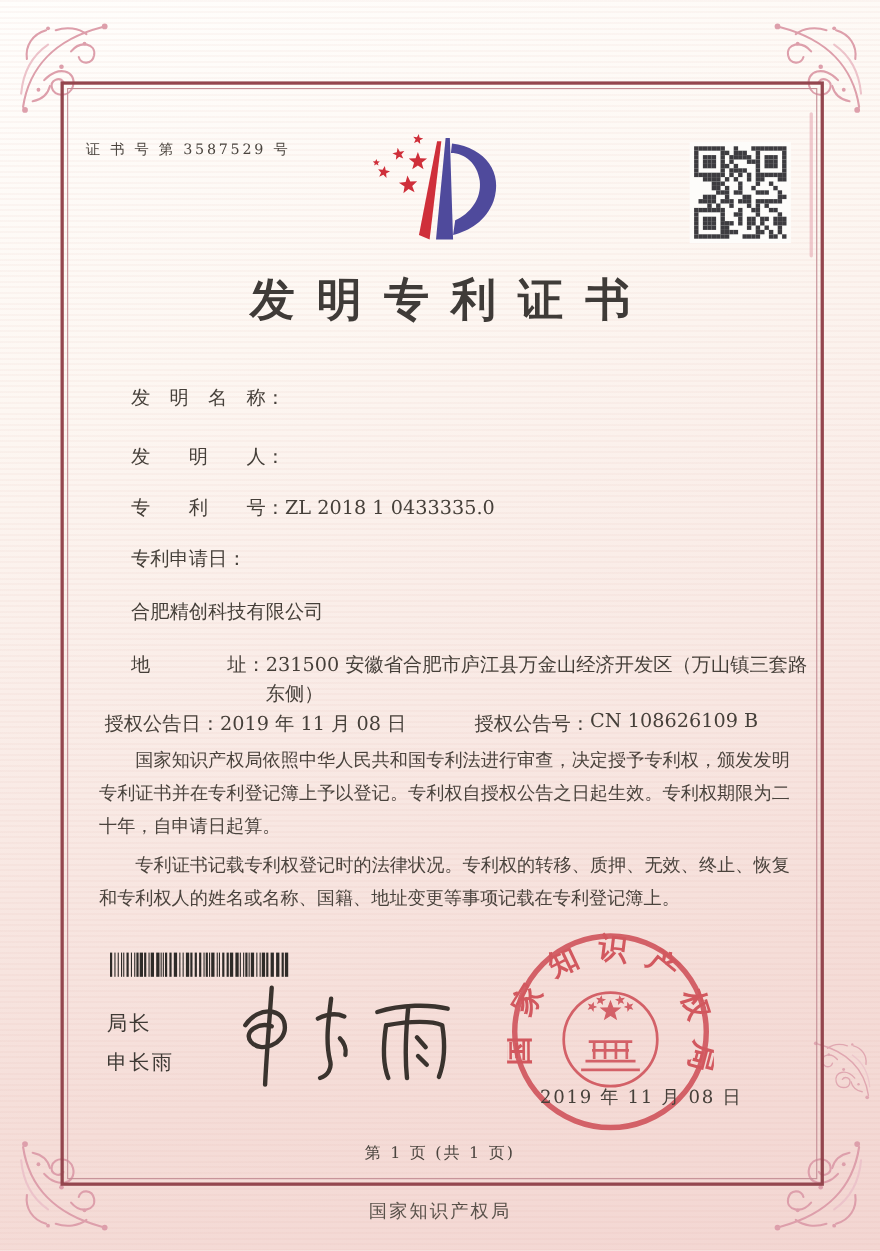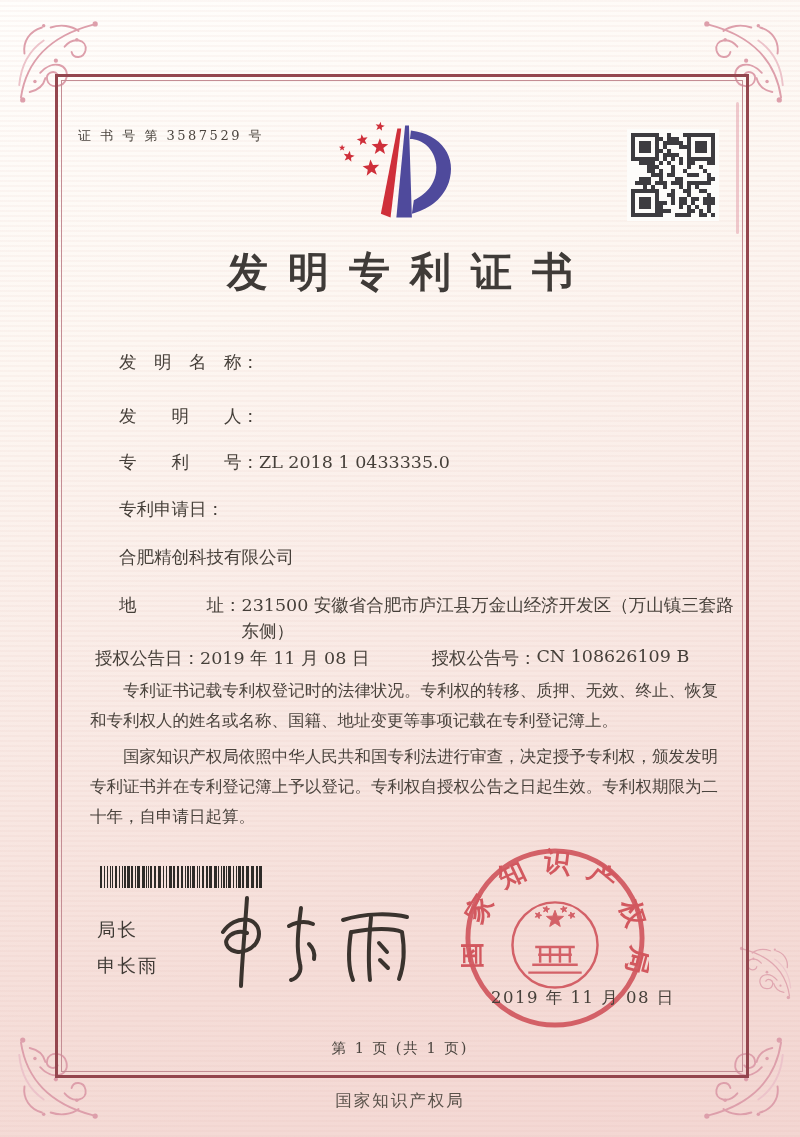--- a/index.html
+++ b/index.html
@@ -371,22 +371,22 @@
 </div>
 
 <div class="grant">
   <span>授权公告日：</span>
   <span>2019 年 11 月 08 日</span>
   <span class="right">授权公告号：</span>
   <span>CN 108626109 B</span>
 </div>
 
 <div class="body-text">
+  <p>国家知识产权局依照中华人民共和国专利法进行审查，决定授予专利权，颁发发明专利证书并在专利登记簿上予以登记。专利权自授权公告之日起生效。专利权期限为二十年，自申请日起算。</p>
   <p>专利证书记载专利权登记时的法律状况。专利权的转移、质押、无效、终止、恢复和专利权人的姓名或名称、国籍、地址变更等事项记载在专利登记簿上。</p>
-  <p>国家知识产权局依照中华人民共和国专利法进行审查，决定授予专利权，颁发发明专利证书并在专利登记簿上予以登记。专利权自授权公告之日起生效。专利权期限为二十年，自申请日起算。</p>
 </div>
 
 <div class="barcode">
     <div style="width: 2px; margin-right: 2px;"></div>
     <div style="width: 1px; margin-right: 2px;"></div>
     <div style="width: 1px; margin-right: 2px;"></div>
     <div style="width: 1px; margin-right: 1px;"></div>
     <div style="width: 1px; margin-right: 2px;"></div>
     <div style="width: 2px; margin-right: 2px;"></div>
     <div style="width: 1px; margin-right: 2px;"></div>

